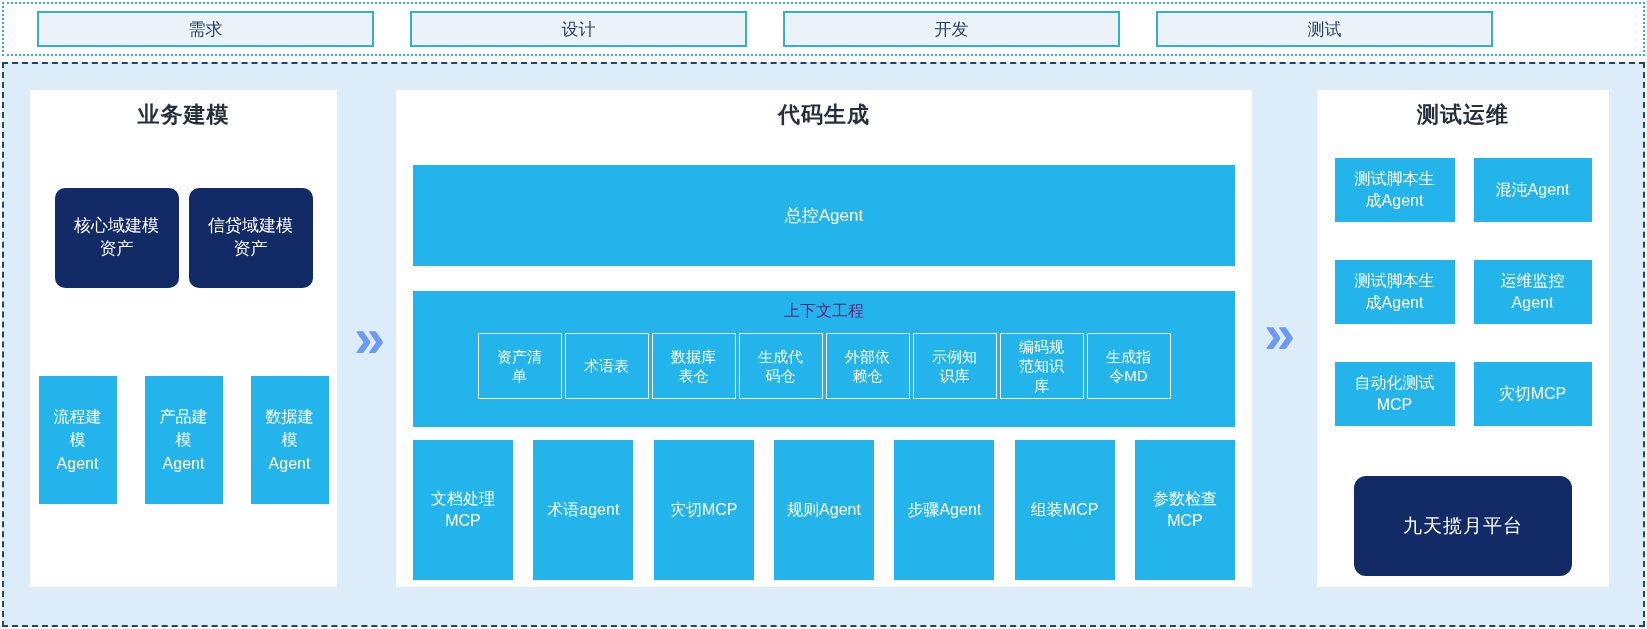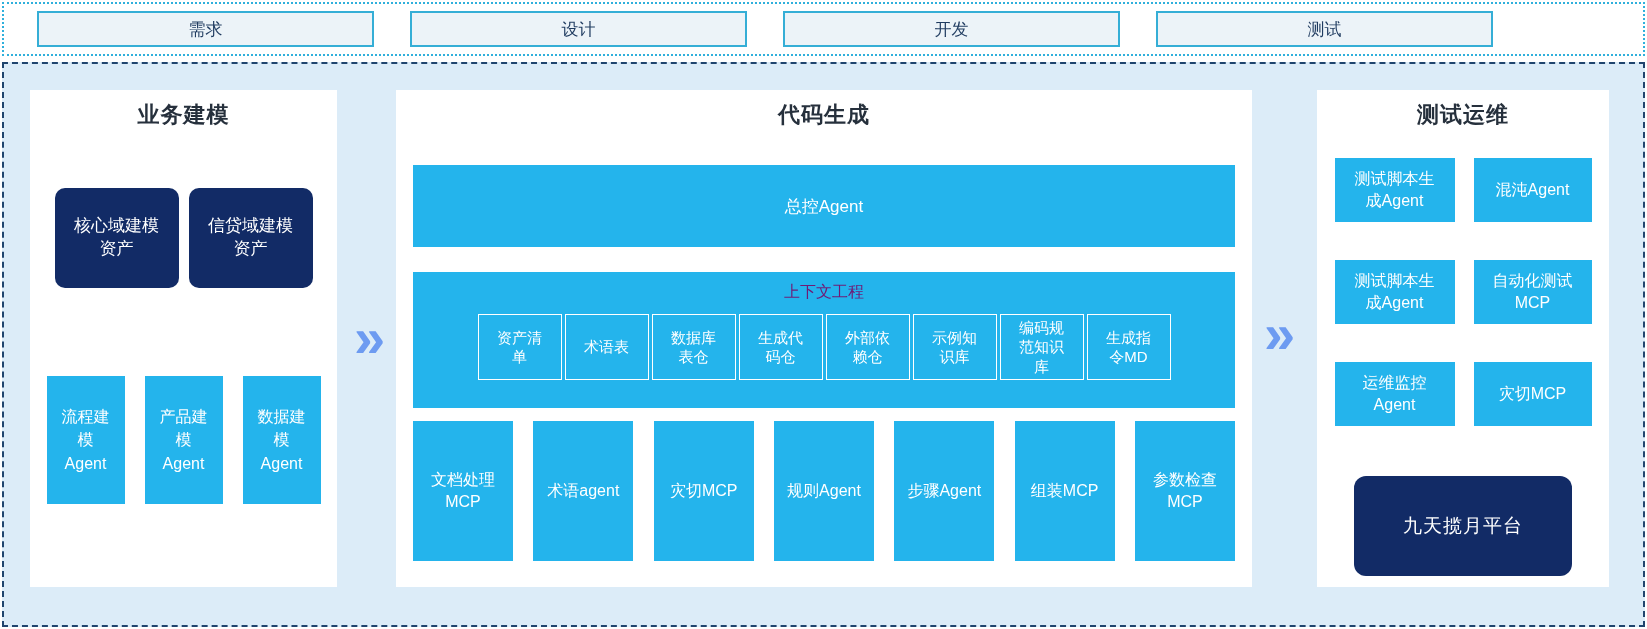--- a/index.html
+++ b/index.html
@@ -74,34 +74,34 @@
   .asset-box {
     width: 124px; height: 100px;
     border-radius: 10px;
     display: flex; align-items: center; justify-content: center;
     text-align: center;
     font-size: 17px; line-height: 1.35;
     padding: 0 14px;
   }
   .agent-row {
     margin-top: 88px;
-    display: flex; justify-content: center; gap: 20px;
+    display: flex; justify-content: center; gap: 28px;
   }
   .agent-box {
     width: 78px; height: 128px;
     display: flex; align-items: center; justify-content: center;
     text-align: center;
     font-size: 16px; line-height: 1.45;
     padding: 0 14px;
   }
 
   
   .master-bar {
     margin-top: 35px;
-    height: 82px;
+    height: 101px;
     display: flex; align-items: center; justify-content: center;
     font-size: 17px;
   }
   .context-box {
     margin-top: 25px;
     height: 136px;
     padding-top: 10px;
   }
   .context-title {
     text-align: center;
@@ -235,21 +235,21 @@
     </section>
 
     <div class="flow-arrow flow-arrow-2">»</div>
 
     <section class="panel panel-right">
       <h2>测试运维</h2>
       <div class="testops-grid">
         <div class="testops-box cyan">测试脚本生成Agent</div>
         <div class="testops-box cyan">混沌Agent</div>
         <div class="testops-box cyan">测试脚本生成Agent</div>
+        <div class="testops-box cyan">运维监控Agent</div>
         <div class="testops-box cyan">自动化测试MCP</div>
-        <div class="testops-box cyan">运维监控Agent</div>
         <div class="testops-box cyan">灾切MCP</div>
       </div>
       <div class="platform-box navy">九天揽月平台</div>
     </section>
 
   </div>
 </div>
 
 </body></html>

